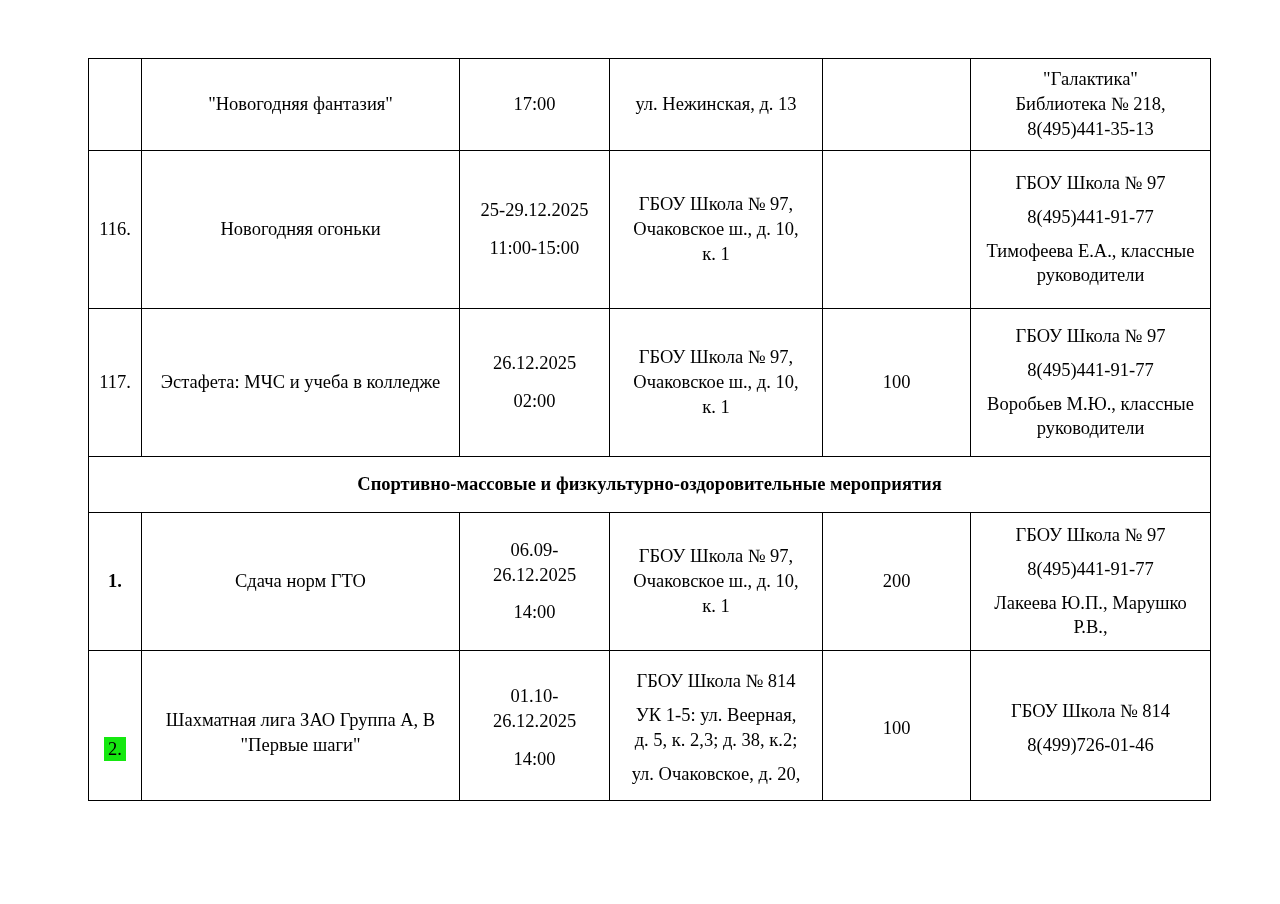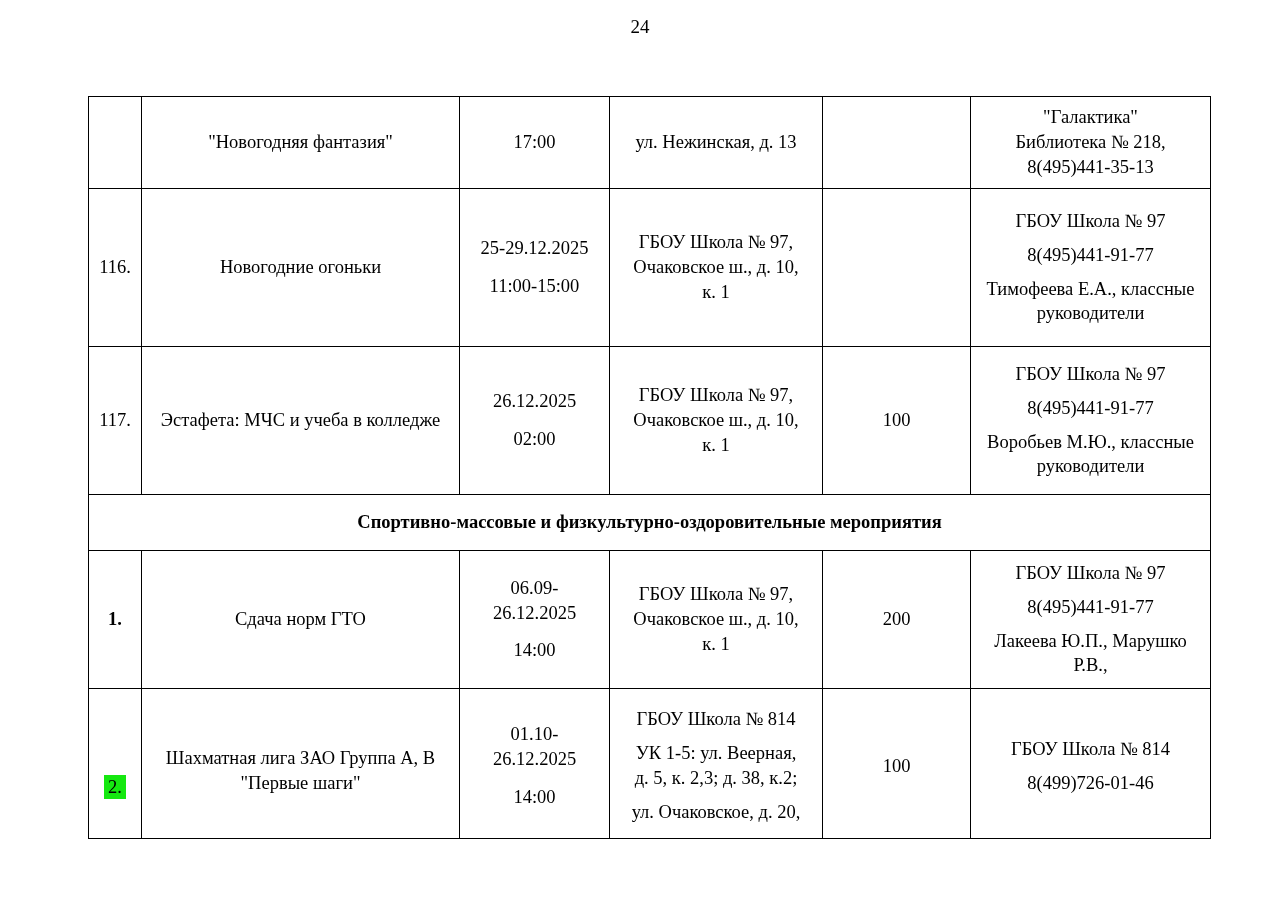--- a/index.html
+++ b/index.html
@@ -73,21 +73,20 @@
   .tall-3 { height: 148px; }
   .tall-4 { height: 56px; }
   .tall-5 { height: 138px; }
   .tall-6 { height: 150px; }
 </style>
 </head>
 <body>
 
 <div class="page">
 
-  <div class="page-number">24</div>
 
   <div class="table-wrap">
     <table class="doc-table">
       <colgroup>
         <col class="c-num">
           <col class="c-name">
           <col class="c-date">
           <col class="c-place">
           <col class="c-count">
           <col class="c-org">
@@ -106,21 +105,21 @@
           <td></td>
           <td>
             <span class="ln">"Галактика"</span>
             <span class="ln">Библиотека № 218,</span>
             <span class="ln">8(495)441-35-13</span>
           </td>
         </tr>
 
         <tr class="tall-2">
           <td class="num">116.</td>
-          <td>Новогодние огоньки</td>
+          <td>Новогодняя огоньки</td>
           <td>
             <span class="ln">25-29.12.2025</span>
             <span class="gap"></span>
             <span class="ln">11:00-15:00</span>
           </td>
           <td>
             <span class="ln">ГБОУ Школа № 97,</span>
             <span class="ln">Очаковское ш., д. 10,</span>
             <span class="ln">к. 1</span>
           </td>

